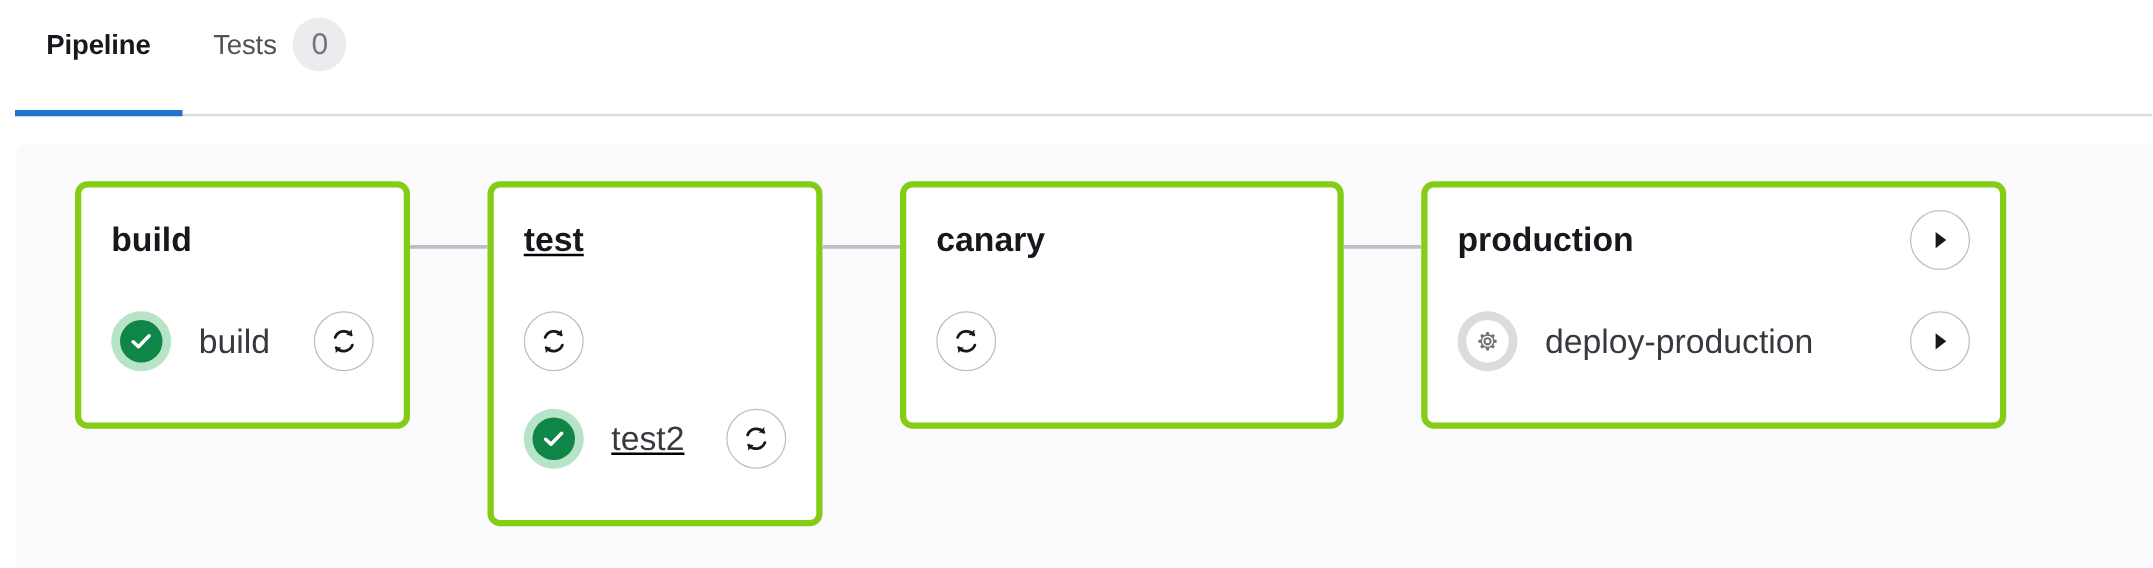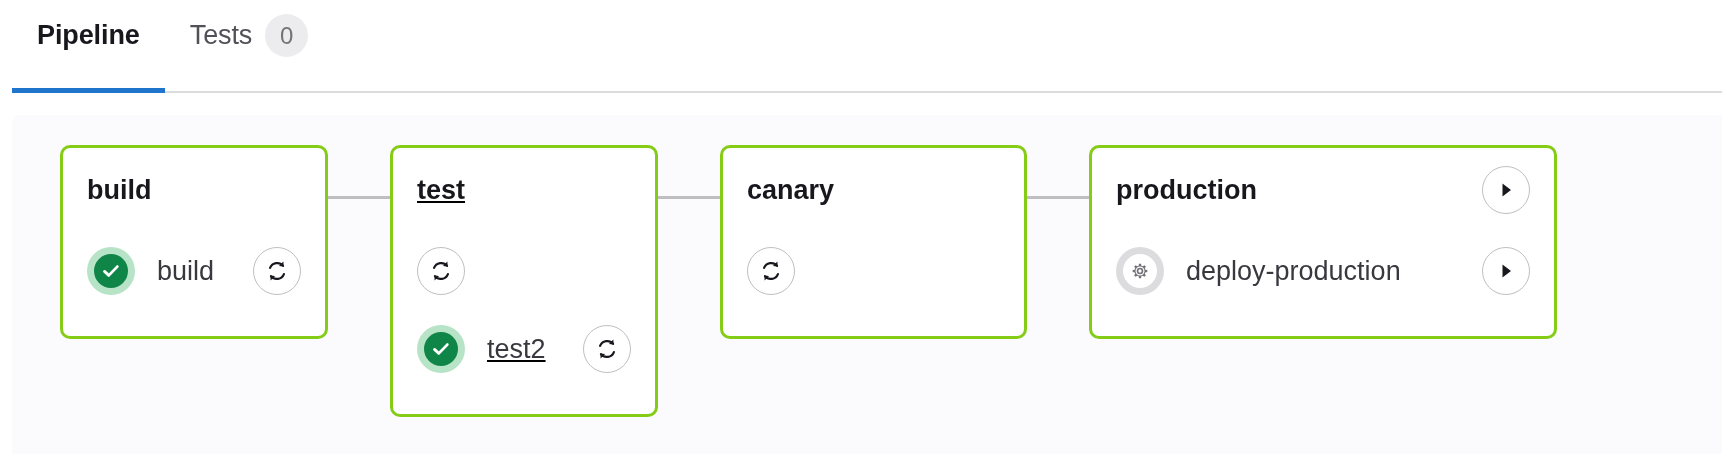--- a/index.html
+++ b/index.html
@@ -35,21 +35,21 @@
     display: flex;
     align-items: center;
     gap: 13px;
     height: 93px;
     padding: 0 25px;
     cursor: pointer;
     background: transparent;
     border: none;
   }
   .tab-label {
-    font-size: 27px;
+    font-size: 22px;
     color: #535158;
     letter-spacing: -0.1px;
     line-height: 1;
     padding-bottom: 22px;
   }
   .tab.active .tab-label {
     color: #18171d;
     font-weight: bold;
   }
   .tab.active::after {
@@ -103,21 +103,21 @@
   .connector {
     width: 62px;
     height: 3px;
     background: #bfbfc3;
     margin-top: 51px;
     flex: 0 0 auto;
   }
 
   .stage-card {
     background: #ffffff;
-    border: 3px solid #84cc16;
+    border: 5px solid #84cc16;
     border-radius: 10px;
     padding: 22px 24px 26px 24px;
     flex: 0 0 auto;
   }
 
   .stage-header {
     display: flex;
     align-items: center;
     justify-content: space-between;
     gap: 18px;
@@ -278,21 +278,21 @@
                 <path d="M6.1 20.7 L5.9 16.2 L10.2 16.6 Z" fill="#18171d"></path>
               </svg>
             </button>
           </div>
         </div>
       </div>
       <div class="connector"></div>
     </div>
 
     <div class="stage-wrap">
-      <div class="stage-card" style="width:307px;">
+      <div class="stage-card" style="width:355px;">
         <div class="stage-header">
           <span class="stage-title">canary</span>
         </div>
         <div class="jobs">
           <div class="job-row">
             <button class="action-btn">
               <svg width="26" height="26" viewBox="0 0 24 24" aria-hidden="true">
                 <path d="M5.6 9.2 A7 7 0 0 1 17.6 7.3" fill="none" stroke="#18171d" stroke-width="2" stroke-linecap="round"></path>
                 <path d="M18.4 14.8 A7 7 0 0 1 6.4 16.7" fill="none" stroke="#18171d" stroke-width="2" stroke-linecap="round"></path>
                 <path d="M17.9 3.3 L18.1 7.8 L13.8 7.4 Z" fill="#18171d"></path>

